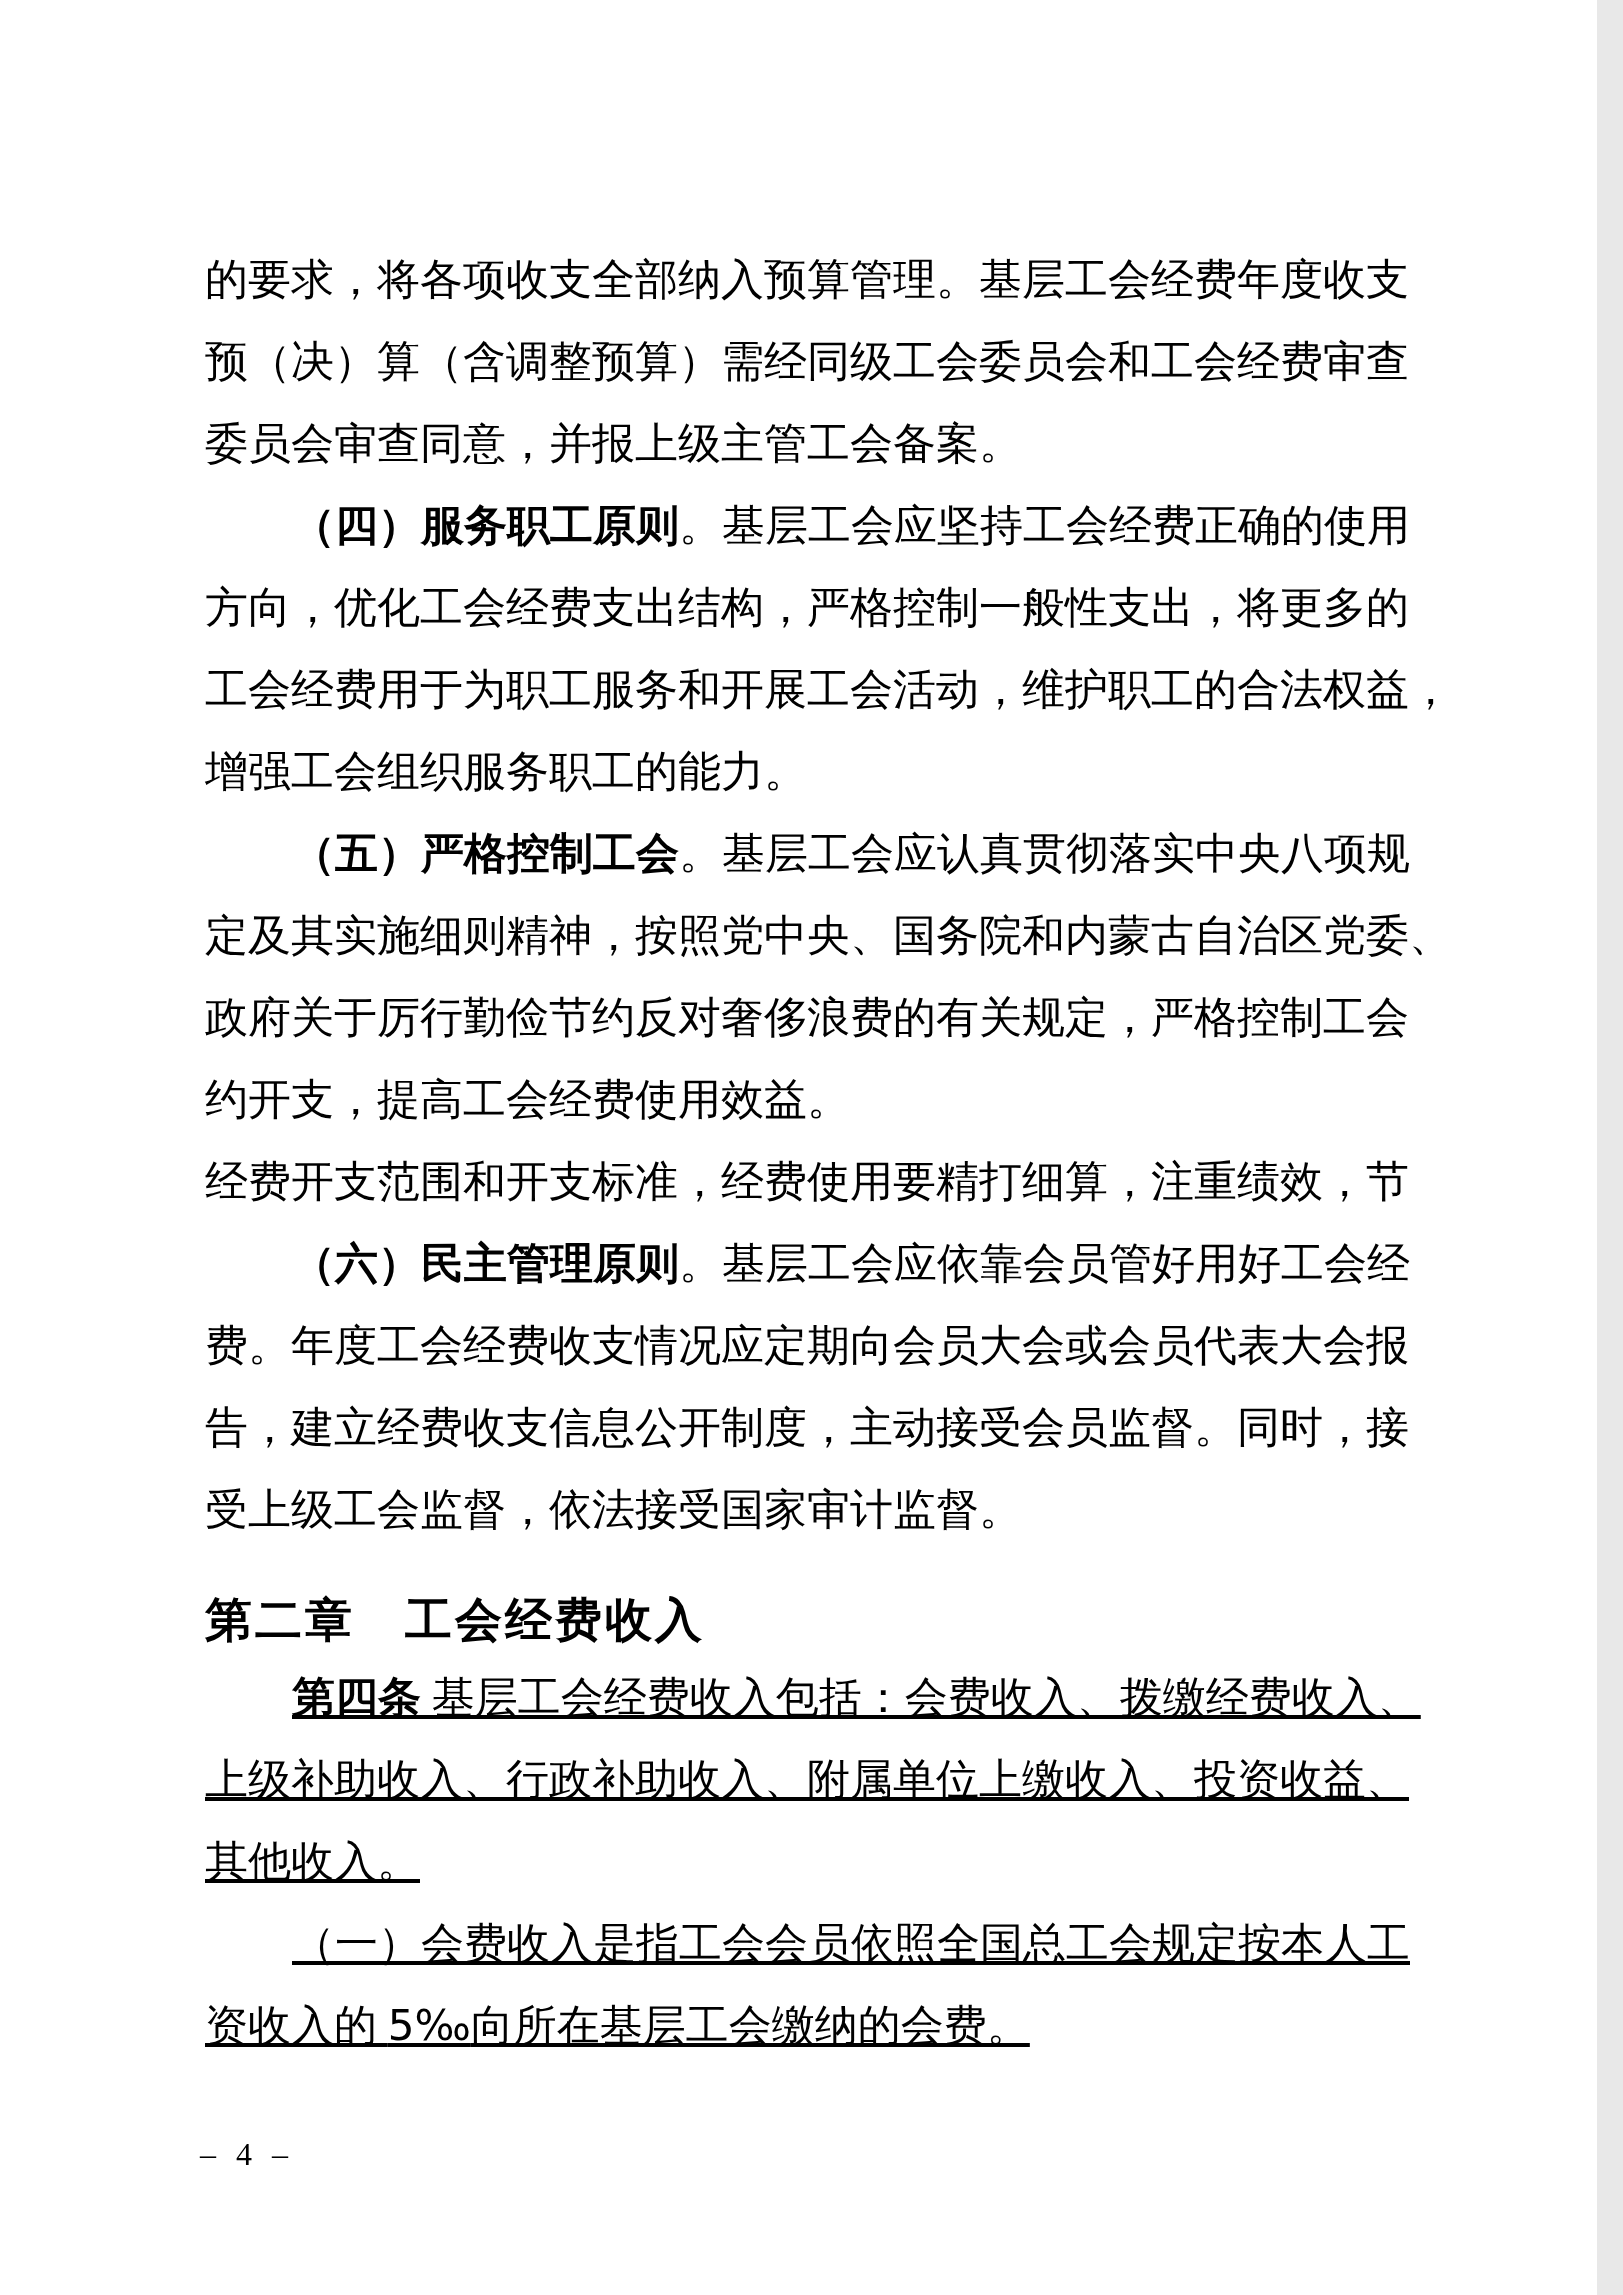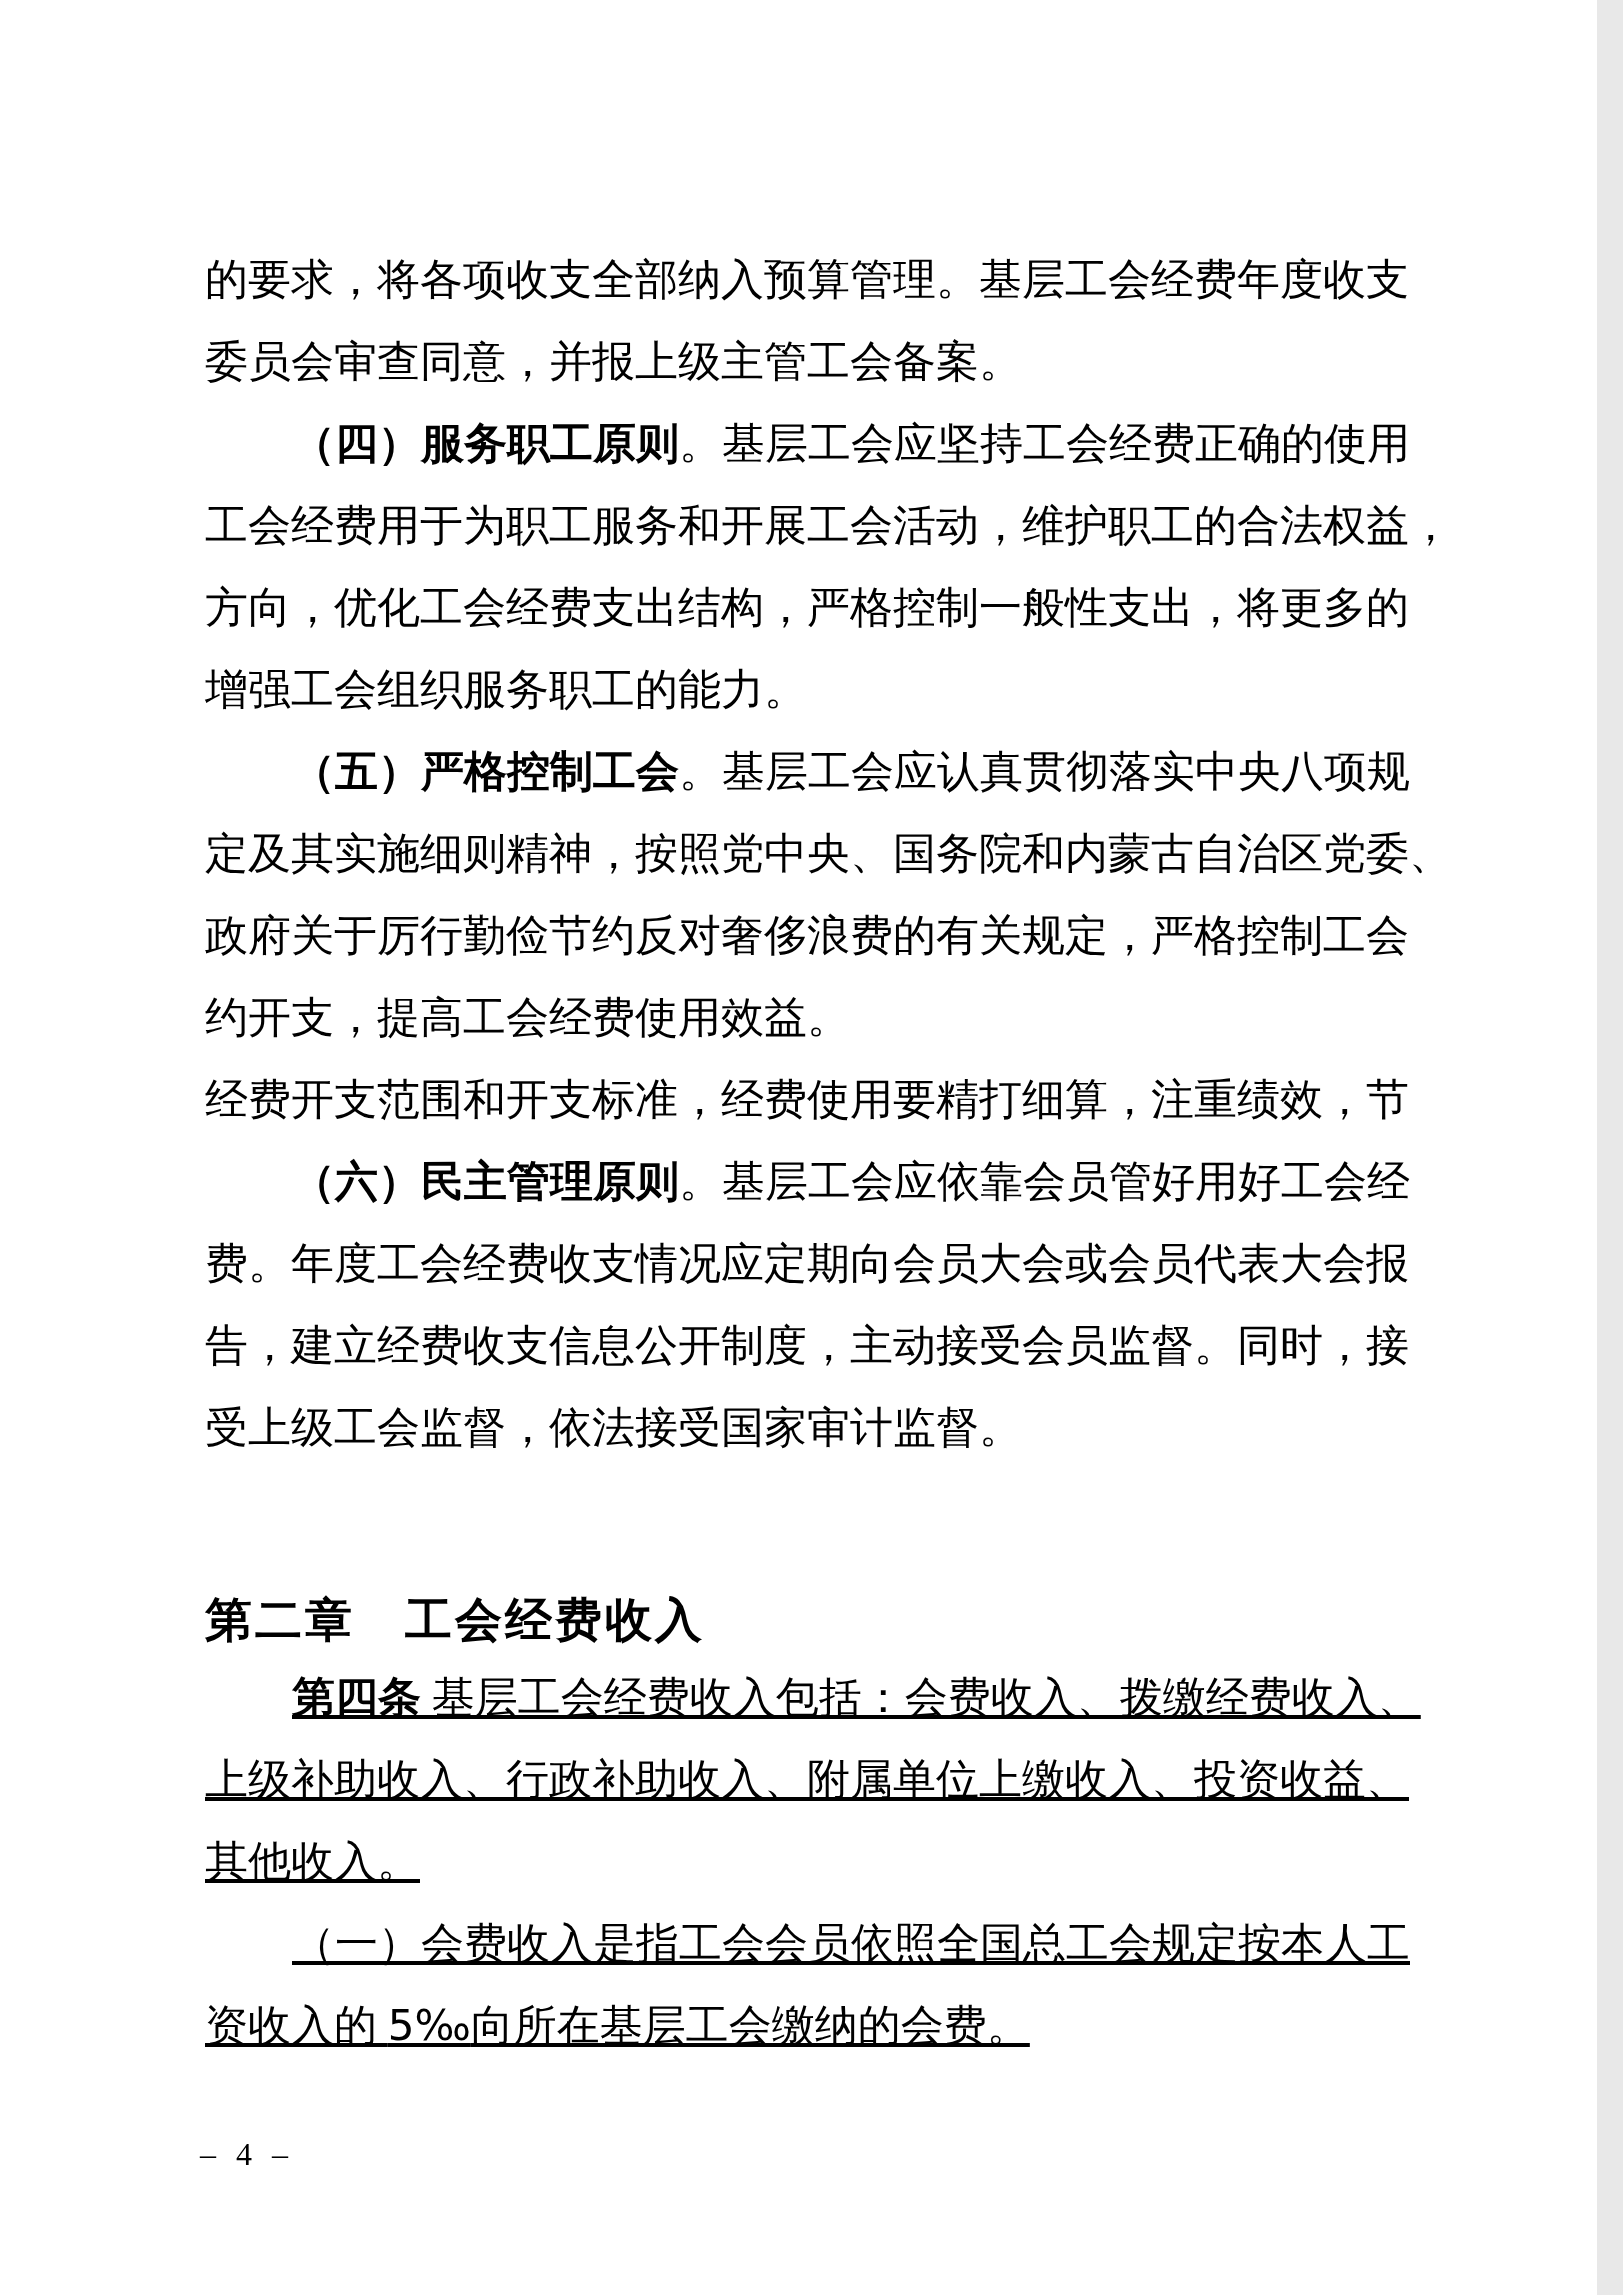--- a/index.html
+++ b/index.html
@@ -57,24 +57,25 @@
     letter-spacing: 6px;
     color: #000000;
   }
 </style>
 </head>
 <body>
 
 <div class="page">
   <div class="textblock block-a">
       <div class="line"><span>的要求，将各项收支全部纳入预算管理。基层工会经费年度收支</span></div>
+      <div class="line"><span>预（决）算（含调整预算）需经同级工会委员会和工会经费审查</span></div>
       <div class="line"><span>委员会审查同意，并报上级主管工会备案。</span></div>
       <div class="line indent"><span class="seg-bold">（四）服务职工原则</span><span>。基层工会应坚持工会经费正确的使用</span></div>
+      <div class="line"><span>方向，优化工会经费支出结构，严格控制一般性支出，将更多的</span></div>
       <div class="line"><span>工会经费用于为职工服务和开展工会活动，维护职工的合法权益，</span></div>
-      <div class="line"><span>方向，优化工会经费支出结构，严格控制一般性支出，将更多的</span></div>
       <div class="line"><span>增强工会组织服务职工的能力。</span></div>
       <div class="line indent"><span class="seg-bold">（五）严格控制工会</span><span>。基层工会应认真贯彻落实中央八项规</span></div>
       <div class="line"><span>定及其实施细则精神，按照党中央、国务院和内蒙古自治区党委、</span></div>
       <div class="line"><span>政府关于厉行勤俭节约反对奢侈浪费的有关规定，严格控制工会</span></div>
       <div class="line"><span>约开支，提高工会经费使用效益。</span></div>
       <div class="line"><span>经费开支范围和开支标准，经费使用要精打细算，注重绩效，节</span></div>
       <div class="line indent"><span class="seg-bold">（六）民主管理原则</span><span>。基层工会应依靠会员管好用好工会经</span></div>
       <div class="line"><span>费。年度工会经费收支情况应定期向会员大会或会员代表大会报</span></div>
       <div class="line"><span>告，建立经费收支信息公开制度，主动接受会员监督。同时，接</span></div>
       <div class="line"><span>受上级工会监督，依法接受国家审计监督。</span></div>

